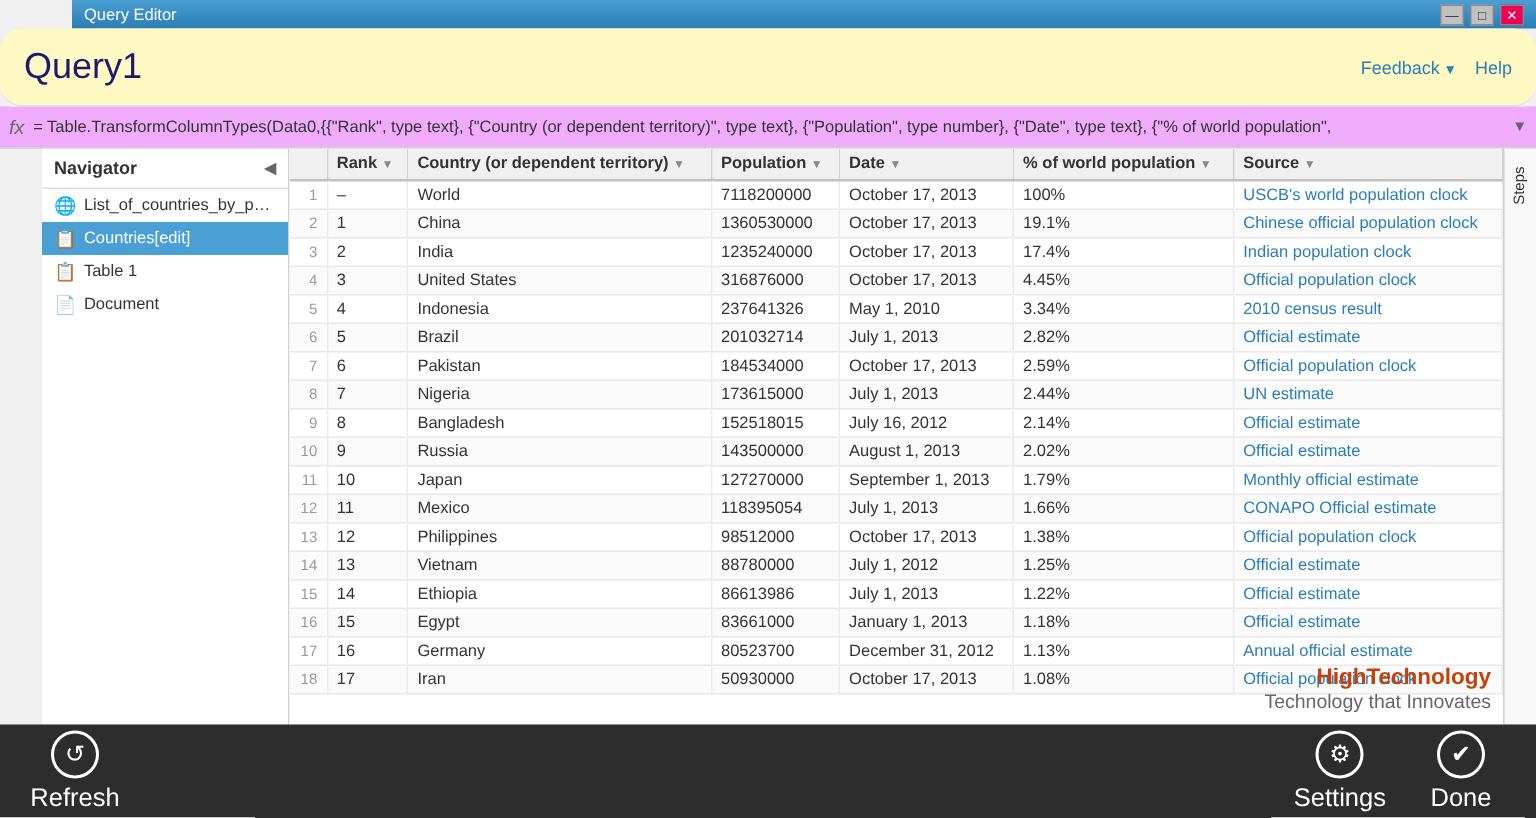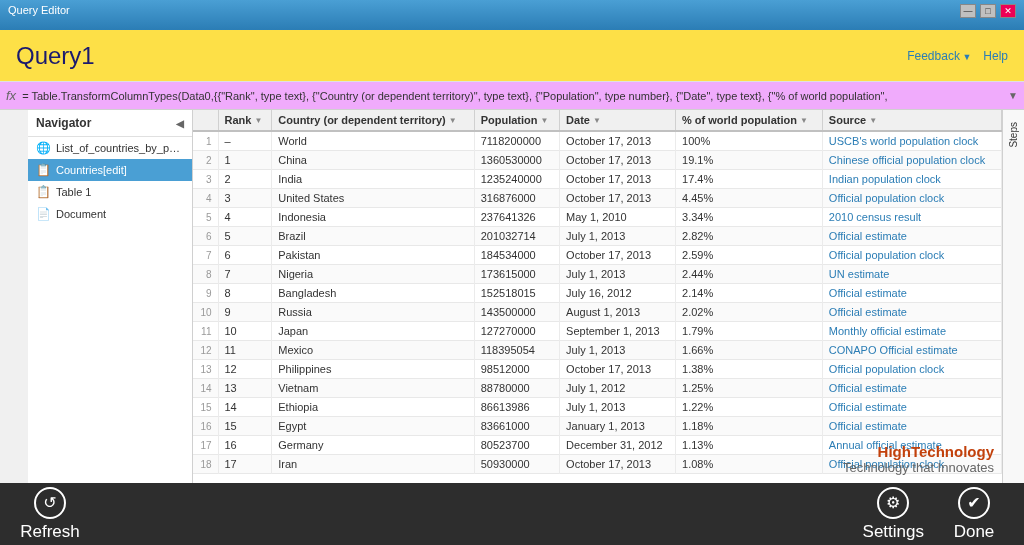--- a/index.html
+++ b/index.html
@@ -5,45 +5,48 @@
     * { box-sizing: border-box; margin: 0; padding: 0; }
     body { font-family: 'Segoe UI', Arial, sans-serif; font-size: 12px; background: #f0f0f0; overflow: hidden; height: 545px; display: flex; flex-direction: column; }
 
     
     .title-bar {
       background: linear-gradient(to bottom, #4a9fd4, #2b7db5);
       color: white;
       padding: 4px 8px;
       font-size: 11px;
       display: flex;
+      align-items: center;
       justify-content: space-between;
-      height: 30px;
+      height: 19px;
       flex-shrink: 0;
+      margin-left: 48px;
     }
     .title-bar-controls { display: flex; gap: 4px; }
     .title-btn {
       width: 16px; height: 14px;
       background: #c0c0c0;
       border: 1px solid #888;
       cursor: pointer;
       display: flex; align-items: center; justify-content: center;
       font-size: 9px; color: #333;
     }
     .title-btn.close { background: #e05; color: white; }
 
     
     .app-header {
-      background: #fde047;
+      background: #fef9c3;
       padding: 8px 16px;
       display: flex;
       align-items: center;
       justify-content: space-between;
       border-bottom: 1px solid #e0e0e0;
       flex-shrink: 0;
       height: 52px;
+      border-radius: 15px;
     }
     .query-title { font-size: 24px; color: #1a1a6e; font-weight: 300; }
     .header-actions { display: flex; gap: 12px; align-items: center; }
     .header-link { color: #2b7db5; font-size: 12px; cursor: pointer; text-decoration: none; }
     .header-link.dropdown::after { content: ' ▼'; font-size: 9px; }
 
     
     .formula-bar {
       background: #f0abfc;
       border-bottom: 1px solid #d0d0d0;

